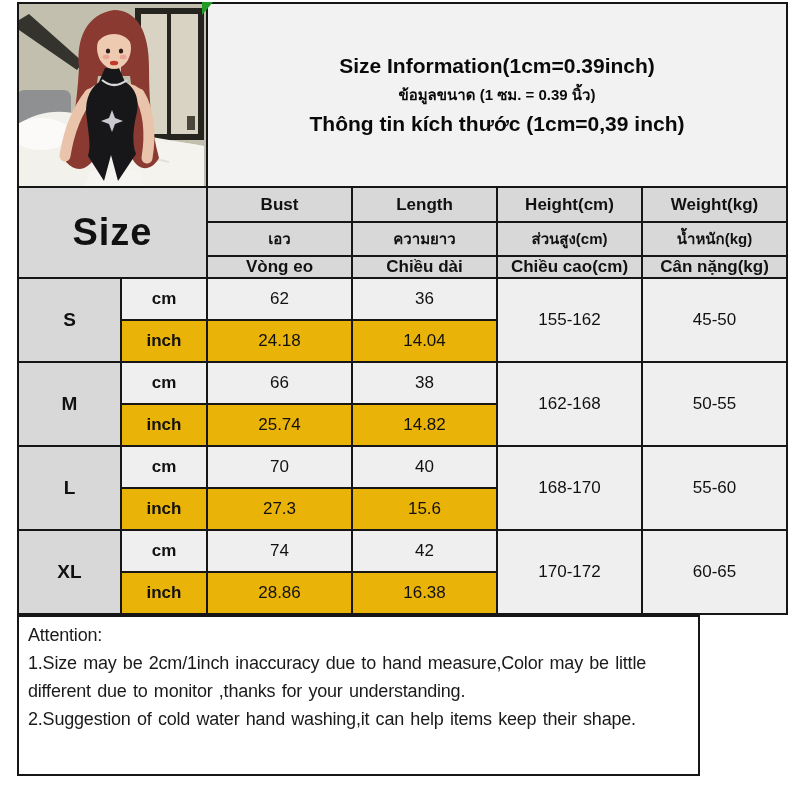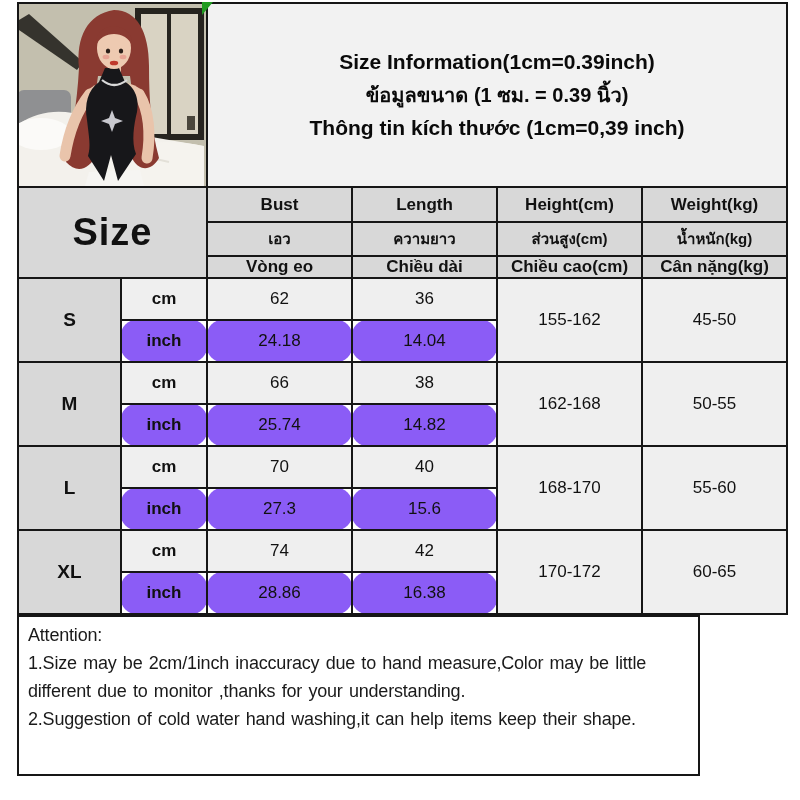--- a/index.html
+++ b/index.html
@@ -14,30 +14,30 @@
     border-collapse:collapse;table-layout:fixed;width:769px;
   }
   table.size-table td{
     border:2px solid #161616;text-align:center;vertical-align:middle;
     overflow:hidden;padding:0 2px;
   }
   .photo-cell{padding:0 !important;background:#c3bfae;}
   .photo-cell svg{display:block;}
   .title-cell{background:#f2f2f2;}
   .title-line{font-weight:bold;font-size:21px;line-height:1.62;color:#0a0a0a;}
-  .title-th{font-size:20px;}
+  .title-th{font-size:15px;}
   .hdr{background:#d8d8d8;font-weight:bold;}
   .hdr-en{font-size:17px;}
   .hdr-th{font-size:15px;}
   .hdr-vi{font-size:17px;}
   .size-big{background:#d8d8d8;font-weight:bold;font-size:38px;letter-spacing:1px;}
   .size-label{background:#d8d8d8;font-weight:bold;font-size:19px;}
   .unit{font-weight:bold;font-size:17px;}
   .row-cm td.shade{background:#efefef;}
-  .row-inch td.plain{background:#8b5cf6;border-radius:15px;}
+  .row-inch td.plain{background:#eab308;}
   .val{font-size:17px;}
   .merged{background:#efefef;font-size:17px;}
 
   .attention-box{
     box-sizing:border-box;width:683px;height:161px;
     border:2px solid #161616;background:#ffffff;
     padding:5px 9px;text-align:left;
   }
   .attn-text{font-size:18px;line-height:1.55;letter-spacing:-0.2px;word-spacing:1.5px;color:#1a1a1a;}
 

